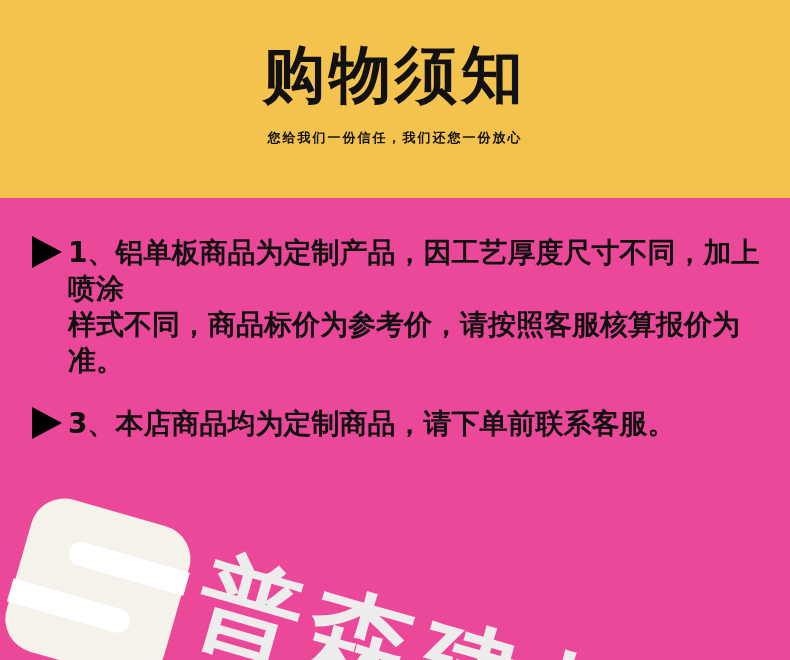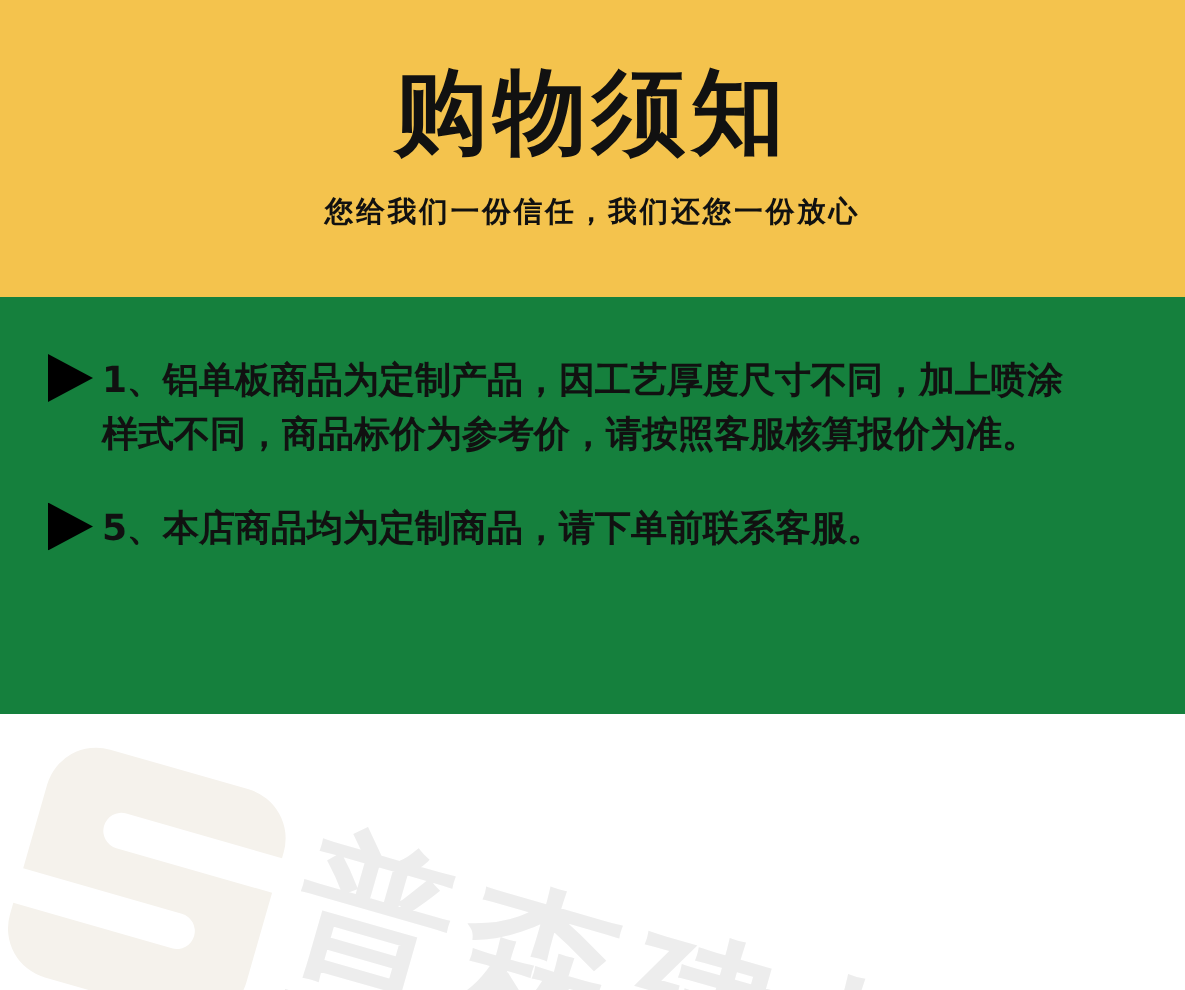--- a/index.html
+++ b/index.html
@@ -2,37 +2,37 @@
 <html><head>
 <meta charset="utf-8">
 <style>
   * { margin: 0; padding: 0; box-sizing: border-box; }
   html, body {
     width: 790px; height: 660px;
     background: #ffffff;
     overflow: hidden;
     font-family: "DejaVu Sans", "Liberation Sans", sans-serif;
   }
-  .page { position: relative; width: 790px; height: 476px; background: #15803d; }
+  .page { position: relative; width: 790px; height: 660px; background: #ec4899; }
 
   
   .banner {
     width: 790px; height: 198px;
     background: #F4C34D;
     display: flex; flex-direction: column; align-items: center;
     padding-top: 44px;
   }
   .banner-title {
     font-size: 62px; line-height: 1;
     font-weight: 900; color: #111111;
     letter-spacing: 4px;
   }
   .banner-subtitle {
     margin-top: 24px;
-    font-size: 19px; line-height: 1.2;
+    font-size: 13px; line-height: 1.2;
     font-weight: 700; color: #111111;
     letter-spacing: 2px;
   }
 
   
   .content {
     position: relative;
     width: 790px; height: 462px;
     padding: 37px 28px 0 32px;
   }
@@ -63,21 +63,21 @@
     margin-bottom: 27px;
   }
   .tri {
     flex: none;
     width: 30px; height: 32px;
     margin: 1px 6px 0 0;
     background: #000000;
     clip-path: polygon(0 0, 100% 50%, 0 100%);
   }
   .notice-text {
-    font-size: 24px; line-height: 36px;
+    font-size: 28px; line-height: 36px;
     font-weight: 600; color: #111111;
     white-space: pre-line;
     width: 702px;
   }
 </style>
 </head>
 <body>
 
 <div class="page">
 
@@ -105,20 +105,20 @@
     <div class="notice-list">
 
       <div class="notice-item">
         <span class="tri"></span>
         <p class="notice-text">1、铝单板商品为定制产品，因工艺厚度尺寸不同，加上喷涂
 样式不同，商品标价为参考价，请按照客服核算报价为准。</p>
       </div>
 
       <div class="notice-item">
         <span class="tri"></span>
-        <p class="notice-text">5、本店商品均为定制商品，请下单前联系客服。</p>
+        <p class="notice-text">3、本店商品均为定制商品，请下单前联系客服。</p>
       </div>
 
 
 
     </div>
   </main>
 </div>
 
 </body></html>

